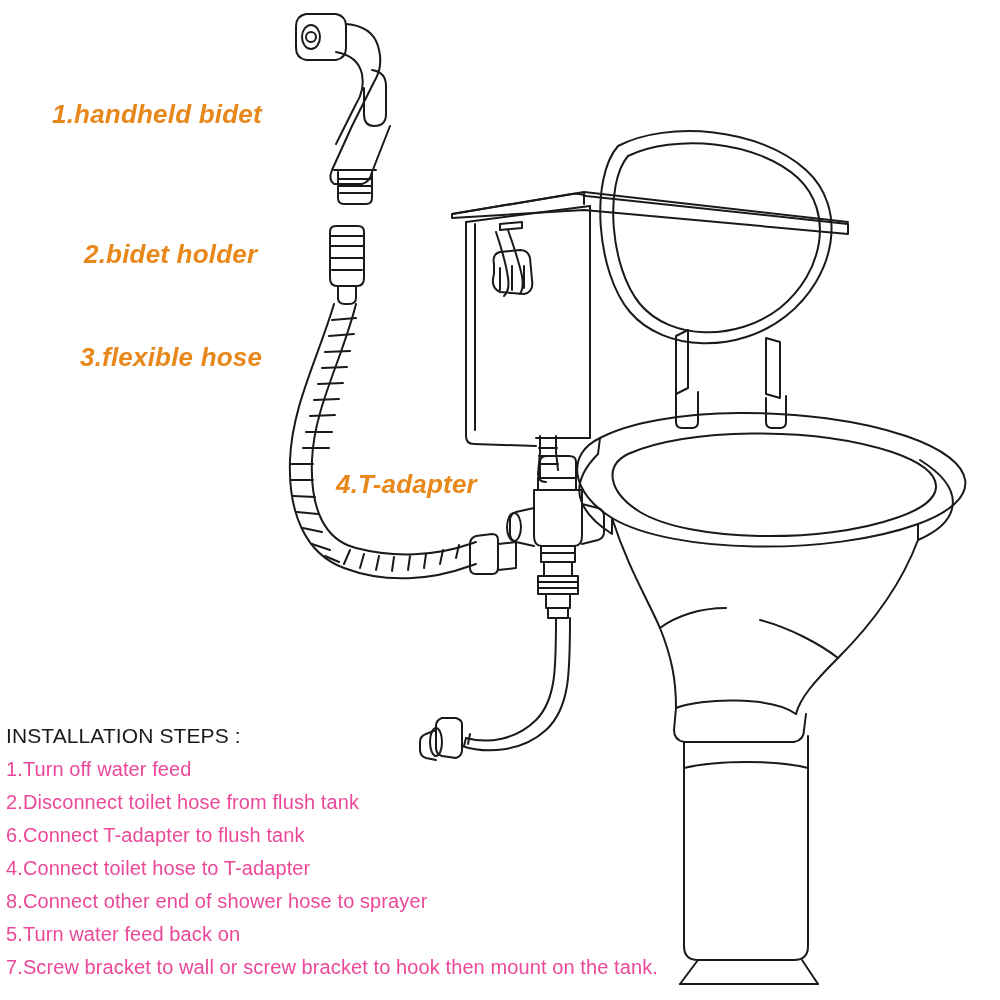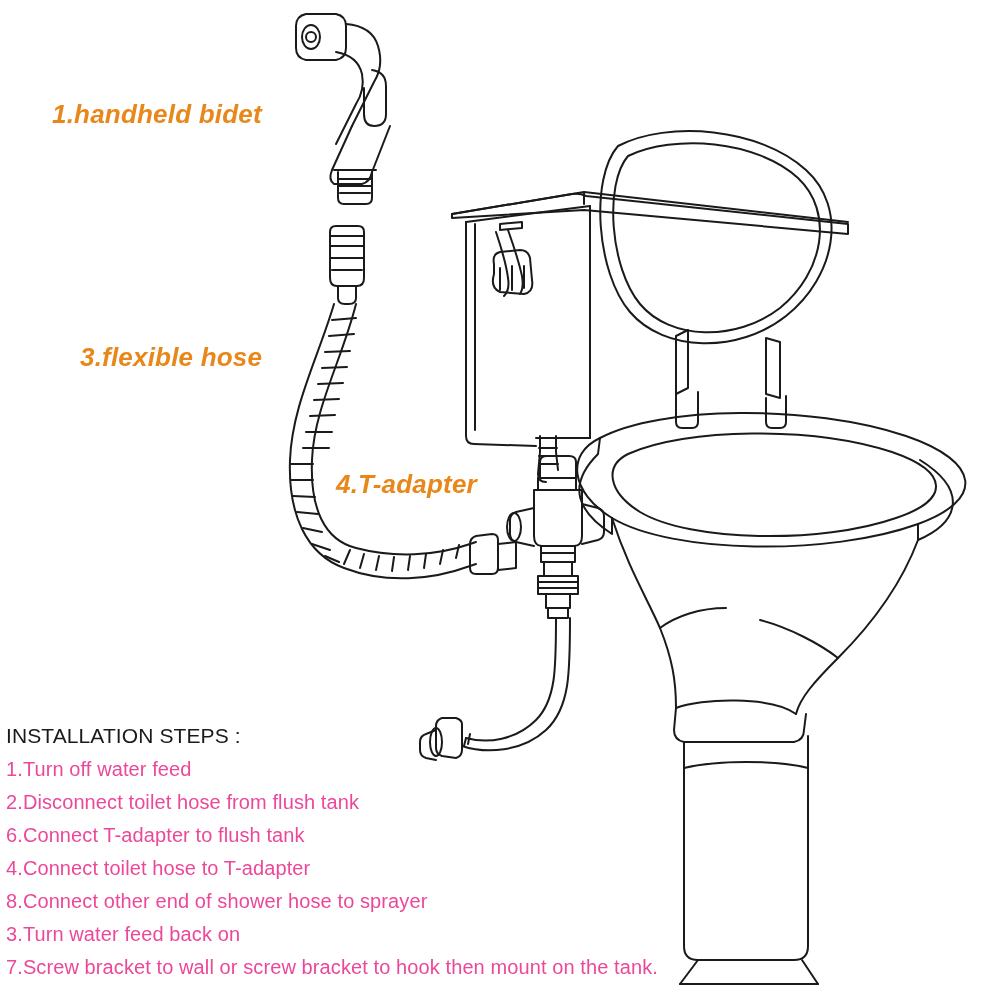--- a/index.html
+++ b/index.html
@@ -222,27 +222,28 @@
         <path d="M684 734 l0 204 q0 14 14 14 l96 0 q14 0 14 -14 l0 -210"></path>
         <path d="M698 952 l-18 24 l138 0 l-16 -24"></path>
         <path d="M680 976 l138 0"></path>
         <path d="M684 760 C 718 752, 776 752, 808 760"></path>
       </g>
 
     </g>
   </svg>
 
   <div class="callout" id="callout-1">1.handheld bidet</div>
+  <div class="callout" id="callout-2">2.bidet holder</div>
   <div class="callout" id="callout-3">3.flexible hose</div>
   <div class="callout" id="callout-4">4.T-adapter</div>
 
   <div id="steps-block">
     <div class="steps-title">INSTALLATION STEPS :</div>
     <div class="step-line">1.Turn off water feed</div>
     <div class="step-line">2.Disconnect toilet hose from flush tank</div>
     <div class="step-line">6.Connect T-adapter to flush tank</div>
     <div class="step-line">4.Connect toilet hose to T-adapter</div>
     <div class="step-line">8.Connect other end of shower hose to sprayer</div>
-    <div class="step-line">3.Turn water feed back on</div>
+    <div class="step-line">5.Turn water feed back on</div>
     <div class="step-line">7.Screw bracket to wall or screw bracket to hook then mount on the tank.</div>
   </div>
 
 </div>
 
 </body></html>

